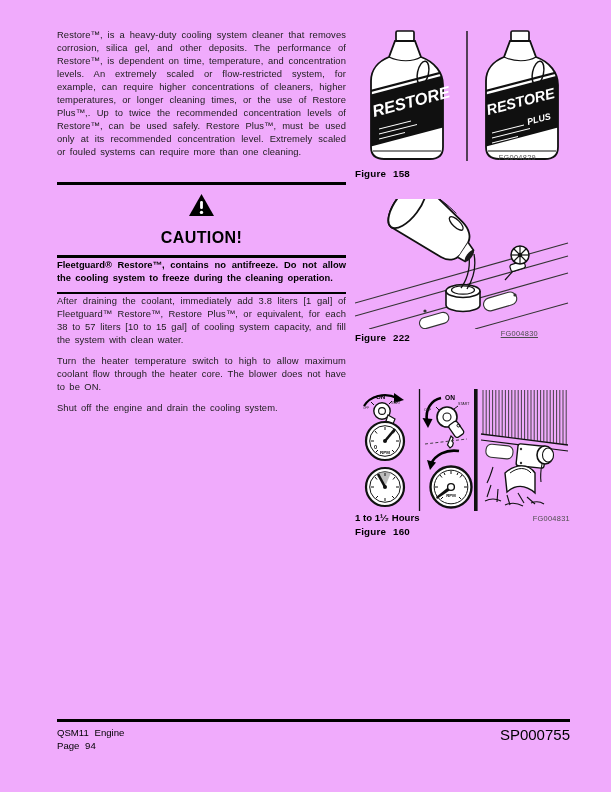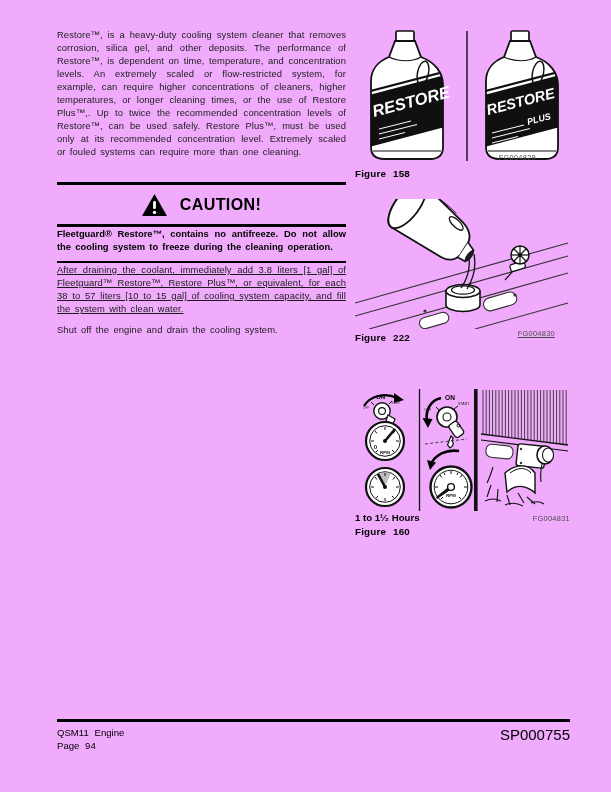--- a/index.html
+++ b/index.html
@@ -12,39 +12,39 @@
   .right-col{position:absolute;left:355px;top:27px;width:215px;}
   p.body-text{
     margin:0;font-size:9.4px;line-height:13px;text-align:justify;
     letter-spacing:.1px;word-spacing:1.6px;color:#1b1b1b;
   }
   p.body-text + p.body-text{margin-top:8px;}
   
   .caution{margin-top:24px;}
   .rule-thick{border:0;border-top:3px solid #000;margin:0;}
   .rule-mid{border:0;border-top:2px solid #000;margin:0;}
-  .caution-head{display:flex;align-items:center;justify-content:center;gap:13px;padding:9px 0 8px 0;}
+  .caution-head{display:flex;align-items:center;justify-content:center;gap:13px;padding:9px 0 8px 0;flex-direction:column;}
   .caution-title{font-size:16px;font-weight:700;letter-spacing:.4px;color:#000;}
   .caution-text{
     margin:0;padding:0 0 8px 0;font-size:9.4px;line-height:13px;font-weight:700;
     text-align:justify;word-spacing:1.6px;color:#000;
   }
-  .after-caution{margin-top:9px;text-decoration:underline;}
+  .after-caution{margin-top:9px;}
   
   .figure{position:relative;}
   .figure svg{display:block;}
   .fig-caption{
     font-size:9.8px;font-weight:700;color:#000;margin-top:3px;
     letter-spacing:.2px;word-spacing:4px;
   }
   .fg-code{
     position:absolute;font-size:7.4px;color:#4c4c4c;letter-spacing:.3px;
   }
   #fig158 .fg-code{bottom:17px;right:34px;padding-left:48px;}
-  #fig159 .fg-code{bottom:5px;right:15px;text-decoration:underline;}
+  #fig159 .fg-code{bottom:5px;right:32px;text-decoration:underline;}
   #fig159{margin-top:20px;}
   #fig160{margin-top:46px;}
   .fig160-row{display:flex;justify-content:space-between;align-items:baseline;margin-top:1px;text-align:center;}
   .duration-note{font-size:9.6px;font-weight:700;color:#000;}
   .fig160-row .fg-code{position:static;}
   
   .footer{position:absolute;left:57px;width:513px;top:719px;}
   .footer-rule{border-top:3.5px solid #000;}
   .footer-row{display:flex;justify-content:space-between;margin-top:4px;}
   .footer-left div{font-size:9.6px;font-weight:400;line-height:13px;color:#000;word-spacing:3px;}
@@ -69,20 +69,21 @@
           <circle cx="12.5" cy="18.4" r="1.7" fill="#fff"></circle>
         </svg>
         <span class="caution-title">CAUTION!</span>
       </div>
       <hr class="rule-thick">
       <p class="caution-text">Fleetguard® Restore™, contains no antifreeze. Do not allow the cooling system to freeze during the cleaning operation.</p>
       <hr class="rule-mid">
     </div>
 
     <p class="body-text after-caution">After draining the coolant, immediately add 3.8 liters [1 gal] of Fleetguard™ Restore™, Restore Plus™, or equivalent, for each 38 to 57 liters [10 to 15 gal] of cooling system capacity, and fill the system with clean water.</p>
+    <p class="body-text">Turn the heater temperature switch to high to allow maximum coolant flow through the heater core. The blower does not have to be ON.</p>
     <p class="body-text">Shut off the engine and drain the cooling system.</p>
   </div>
 
   <div class="right-col">
 
     <div class="figure" id="fig158">
       <svg class="art" width="215" height="138" viewBox="0 0 215 138">
         <defs>
           <clipPath id="jugclip">
               <path d="M30,10 L50,10 L56,26 C70,31 78,42 78,54 L78,116 C78,124 73,128 65,128 L19,128 C11,128 6,124 6,116 L6,50 C6,38 14,30 24,26 Z"></path>

